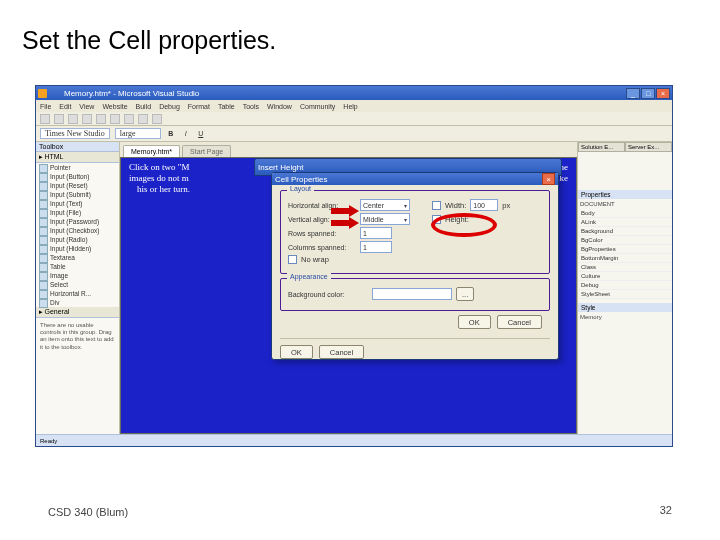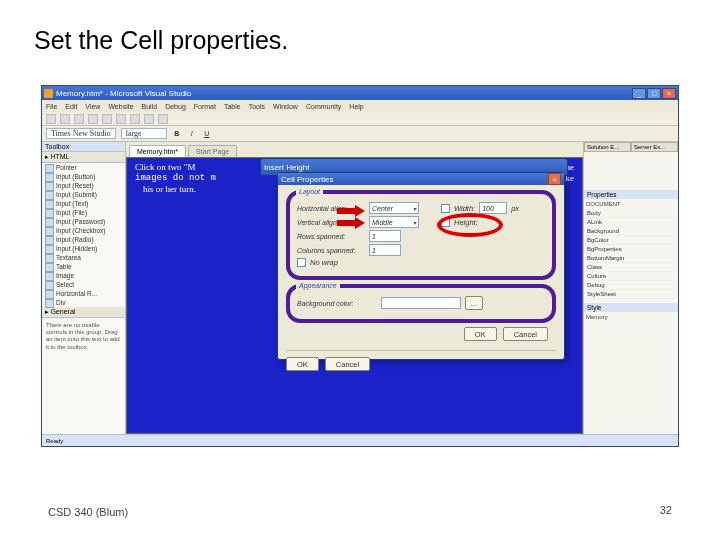--- a/index.html
+++ b/index.html
@@ -4,41 +4,41 @@
 <style>
   * { box-sizing: border-box; margin: 0; padding: 0; }
   body {
     font-family: Arial, sans-serif;
     background: #fff;
     width: 720px;
     height: 540px;
     position: relative;
     overflow: hidden;
   }
-  .slide { padding: 26px 34px 0 34px; }
+  .slide { padding: 26px 34px 0 22px; }
   .slide-title { font-size: 25px; font-weight: normal; color: #000; margin-bottom: 30px; }
   .footer-left { position: absolute; bottom: 22px; left: 48px; font-size: 11px; color: #444; }
   .footer-right { position: absolute; bottom: 24px; right: 48px; font-size: 11px; color: #444; }
 
   
   .vs-window {
     width: 638px; height: 362px;
     margin: 0 auto;
     border: 1px solid #2b4a8a;
     background: #eee;
     display: flex; flex-direction: column;
     font-size: 8px;
   }
   .vs-titlebar {
     height: 14px;
     background: linear-gradient(to bottom,#4a77d4,#2a5bbd);
     color: #fff; display: flex; align-items: center; justify-content: space-between;
     padding: 0 2px;
   }
-  .vs-titlebar-left { display:flex; align-items:center; gap:3px; }
+  .vs-titlebar-left { display:flex; align-items:center; gap:17px; }
   .vs-icon-orange { width:9px; height:9px; background:#f4a020; border-radius:1px; }
   .winbtns { display:flex; gap:1px; }
   .winbtn { width:14px; height:11px; background:#6a96e0; border:1px solid #2b4a8a; font-size:7px; display:flex; align-items:center; justify-content:center; color:#fff; }
   .winbtn.close { background:#e86b4a; }
   .vs-menubar { height:12px; background:#ece9d8; color:#333; display:flex; align-items:center; gap:8px; padding:0 4px; font-size:7px; }
   .vs-toolbar { height:14px; background:#f0eee0; border-bottom:1px solid #c2bfa8; display:flex; align-items:center; gap:4px; padding:0 4px; }
   .tbtn { width:10px; height:10px; background:#ddd; border:1px solid #bbb; }
   .vs-toolbar2 { height:16px; background:#f0eee0; border-bottom:1px solid #c2bfa8; display:flex; align-items:center; gap:5px; padding:0 4px; font-size:7px; color:#333; }
   .font-sel { font-family:'Times New Roman',serif; font-size:8px; padding:0 4px; border:1px solid #a0b4d8; background:#fff; height:11px; display:flex; align-items:center; }
   .fmt { font-weight:bold; width:10px; text-align:center; }
@@ -77,21 +77,21 @@
     box-shadow:3px 3px 6px rgba(0,0,0,0.3);
     display:flex; flex-direction:column; font-size:8px;
   }
   .dlg-title {
     height:15px; background:linear-gradient(to bottom,#4a77d4,#2a5bbd);
     color:#fff; display:flex; align-items:center; justify-content:space-between;
     padding:0 3px; border-radius:2px 2px 0 0;text-align:center;
   }
   .dlg-x { width:13px; height:12px; background:#e86b4a; border:1px solid #b03b1a; color:#fff; font-size:8px; display:flex; align-items:center; justify-content:center;}
   .dlg-body { flex:1; padding:5px 8px; font-size:7.5px; color:#333; }
-  .dlg-group { border:4px solid #4c1d95; border-radius:14px; padding:6px 7px 7px 7px; margin-bottom:4px; position:relative;font-style:italic;}
+  .dlg-group { border:1px solid #4c1d95; border-radius:2px; padding:6px 7px 7px 7px; margin-bottom:4px; position:relative;}
   .dlg-group-title { position:absolute; top:-6px; left:6px; background:#ece9d8; padding:0 3px; font-size:7px; color:#2a4aa4;}
   .row { display:flex; align-items:center; margin:2px 0; gap:4px;}
   .lbl { width:68px; font-size:7px; }
   .inpt { border:1px solid #88a5d6; background:#fff; height:12px; width:50px; font-size:7px; padding:0 2px; display:flex; align-items:center; }
   .sel { border:1px solid #88a5d6; background:#fff; height:12px; width:50px; font-size:7px; padding:0 2px; display:flex; align-items:center; justify-content:space-between;}
   .sel::after { content:'▾'; font-size:6px; color:#446; }
   .chk { width:9px; height:9px; border:1px solid #6a8abd; background:#fff; display:inline-block; }
   .btn { border:1px solid #8a8670; background:#f7f5e8; height:14px; font-size:7.5px; padding:0 10px; display:flex; align-items:center; border-radius:2px;}
   .dlg-buttons { display:flex; justify-content:flex-end; gap:6px; padding:0 8px 6px 0;}
   .dlg-buttons2 { display:flex; justify-content:flex-start; gap:6px; padding:6px 0 0 0; border-top:1px solid #c2bfa8; margin-top:3px;}
@@ -181,21 +181,21 @@
       </div>
 
       <div class="editor">
         <div class="tabs">
           <div class="tab">Memory.htm*</div>
           <div class="tab inactive">Start Page</div>
         </div>
         <div class="doc-area">
           <div class="doc-text" style="left:8px; top:4px;">Click on two "M</div>
           <div class="doc-text" style="right:8px; top:4px;">time your turn. If the</div>
-          <div class="doc-text" style="left:8px; top:15px;font-family:Liberation Mono, monospace;">images do not m</div>
+          <div class="doc-text" style="left:8px; top:15px;">images do not m</div>
           <div class="doc-text" style="right:8px; top:15px;">the next player to take</div>
           <div class="doc-text" style="left:16px; top:26px;">his or her turn.</div>
 
           <div class="dlg-insert">
             <span>Insert Height</span>
           </div>
 
           <div class="dlg-cell">
             <div class="dlg-title">
               <span>Cell Properties</span>

